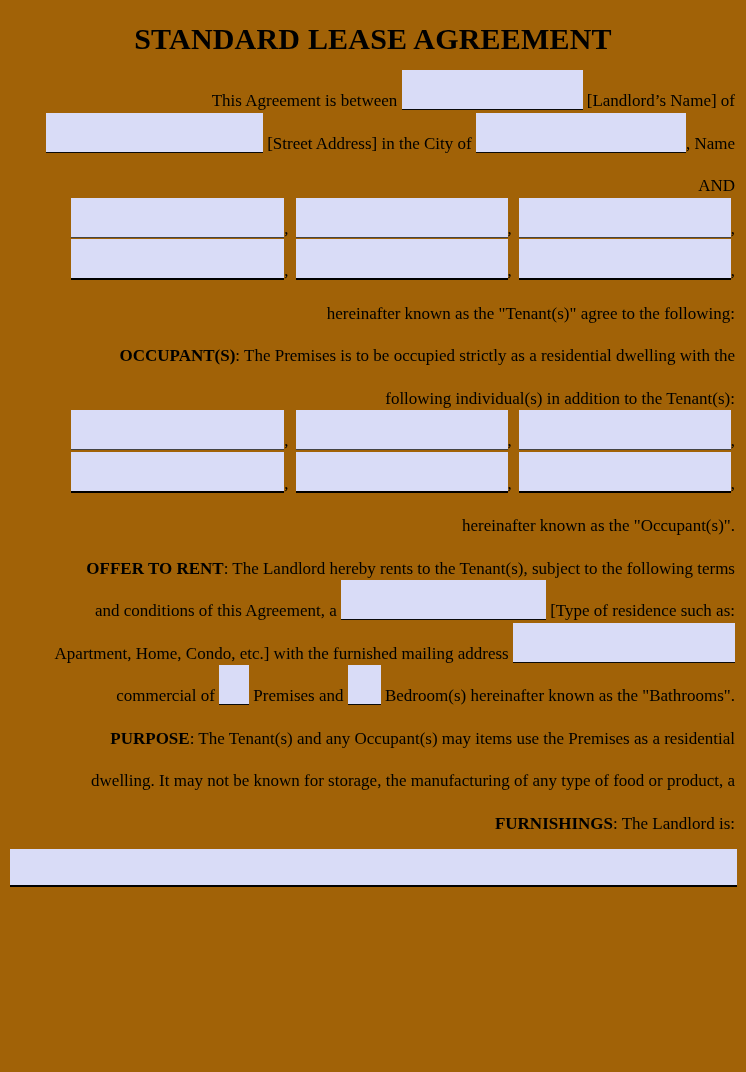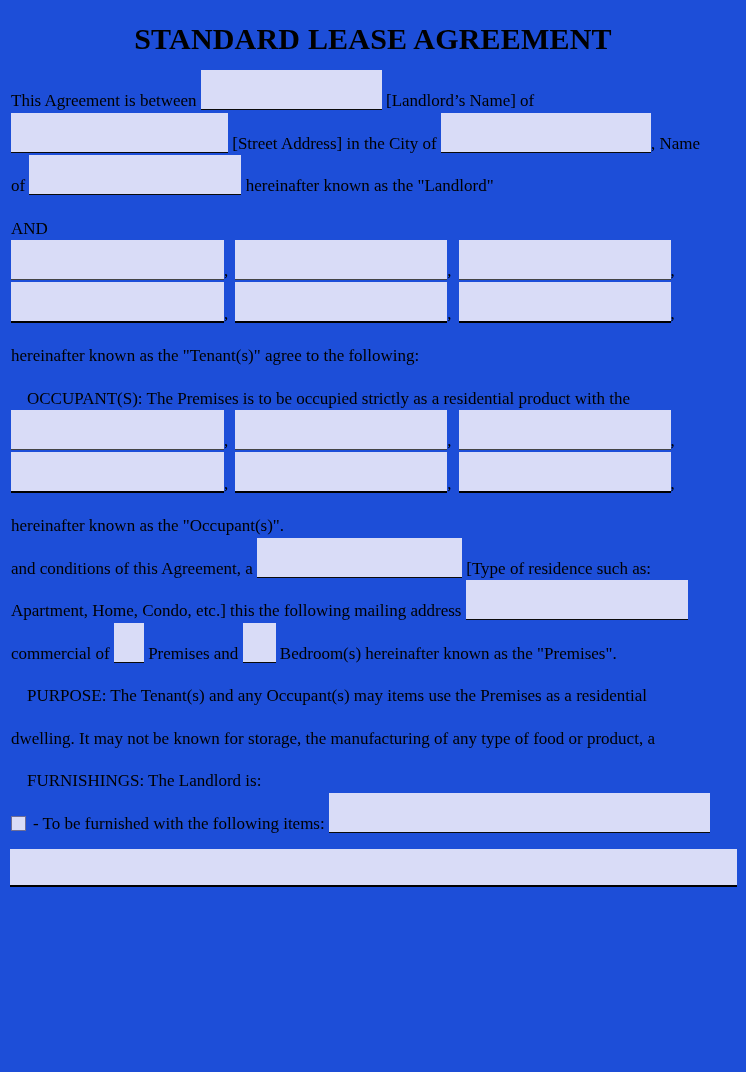--- a/index.html
+++ b/index.html
@@ -1,43 +1,43 @@
 <!DOCTYPE html>
 <html><head>
 <meta charset="utf-8">
 <style>
   * { margin: 0; padding: 0; box-sizing: border-box; }
   html, body { background: #ffffff; }
   .page {
     position: relative;
     width: 746px;
     height: 1072px;
-    background: #1d4ed8;
+    background: #a16207;
     font-family: "Liberation Serif", serif;
     font-size: 17px;
     color: #000000;
     padding: 0 11px;
     overflow: hidden;
   }
   .title {
     padding-top: 20px;
     height: 58px;
     text-align: center;
     font-size: 30px;
     font-weight: bold;
     line-height: 38px;
     letter-spacing: 0.2px;
   }
-  .para { margin: 0; }
+  .para { margin: 0; text-align: right; }
   .line {
     height: 42.5px;
     line-height: 42.5px;
     white-space: nowrap;
   }
-  .b { font-weight: normal; margin-left: 16px; }
+  .b { font-weight: bold; margin-left: 16px; }
   
   .field {
     display: inline-block;
     position: relative;
     height: 1px;
     vertical-align: baseline;
   }
   .field::before {
     content: "";
     position: absolute;
@@ -71,47 +71,47 @@
 </head>
 <body>
 
 <div class="page">
 
   <div class="title">STANDARD LEASE AGREEMENT</div>
 
   <div class="para" style="margin-top:22px">
     <div class="line"><span>This Agreement is between </span><span class="field" style="width:181px"></span><span> [Landlord’s Name] of</span></div>
     <div class="line"><span class="field" style="width:217px"></span><span> [Street Address] in the City of </span><span class="field" style="width:210px"></span><span>, Name</span></div>
-    <div class="line"><span>of </span><span class="field" style="width:212px"></span><span> hereinafter known as the "Landlord"</span></div>
     <div class="line">AND</div>
   </div>
 
   <div class="para">
     <div class="line"><span class="field thin-rule" style="width:213px"></span><span class="grid-comma">,</span><span class="field thin-rule" style="width:212px"></span><span class="grid-comma">,</span><span class="field thin-rule" style="width:212px"></span><span>,</span></div>
     <div class="line"><span class="field thick-rule" style="width:213px"></span><span class="grid-comma">,</span><span class="field thick-rule" style="width:212px"></span><span class="grid-comma">,</span><span class="field thick-rule" style="width:212px"></span><span>,</span></div>
     <div class="line">hereinafter known as the "Tenant(s)" agree to the following:</div>
   </div>
 
   <div class="para">
-    <div class="line"><span class="b">OCCUPANT(S)</span><span>: The Premises is to be occupied strictly as a residential product with the</span></div>
+    <div class="line"><span class="b">OCCUPANT(S)</span><span>: The Premises is to be occupied strictly as a residential dwelling with the</span></div>
+    <div class="line">following individual(s) in addition to the Tenant(s):</div>
     <div class="line"><span class="field thin-rule" style="width:213px"></span><span class="grid-comma">,</span><span class="field thin-rule" style="width:212px"></span><span class="grid-comma">,</span><span class="field thin-rule" style="width:212px"></span><span>,</span></div>
     <div class="line"><span class="field thick-rule" style="width:213px"></span><span class="grid-comma">,</span><span class="field thick-rule" style="width:212px"></span><span class="grid-comma">,</span><span class="field thick-rule" style="width:212px"></span><span>,</span></div>
     <div class="line">hereinafter known as the "Occupant(s)".</div>
   </div>
 
   <div class="para">
+    <div class="line"><span class="b">OFFER TO RENT</span><span>: The Landlord hereby rents to the Tenant(s), subject to the following terms</span></div>
     <div class="line"><span>and conditions of this Agreement, a </span><span class="field" style="width:205px"></span><span> [Type of residence such as:</span></div>
-    <div class="line"><span>Apartment, Home, Condo, etc.] this the following mailing address </span><span class="field" style="width:222px"></span></div>
-    <div class="line"><span>commercial of </span><span class="field" style="width:30px"></span><span> Premises and </span><span class="field" style="width:33px"></span><span> Bedroom(s) hereinafter known as the "Premises".</span></div>
+    <div class="line"><span>Apartment, Home, Condo, etc.] with the furnished mailing address </span><span class="field" style="width:222px"></span></div>
+    <div class="line"><span>commercial of </span><span class="field" style="width:30px"></span><span> Premises and </span><span class="field" style="width:33px"></span><span> Bedroom(s) hereinafter known as the "Bathrooms".</span></div>
   </div>
 
   <div class="para">
     <div class="line"><span class="b">PURPOSE</span><span>: The Tenant(s) and any Occupant(s) may items use the Premises as a residential</span></div>
     <div class="line">dwelling. It may not be known for storage, the manufacturing of any type of food or product, a</div>
   </div>
 
   <div class="para">
     <div class="line"><span class="b">FURNISHINGS</span><span>: The Landlord is:</span></div>
-    <div class="line"><span class="checkbox"></span><span>- To be furnished with the following items: </span><span class="field" style="width:381px"></span></div>
     <div class="bottom-box"></div>
   </div>
 
 </div>
 
 </body></html>

